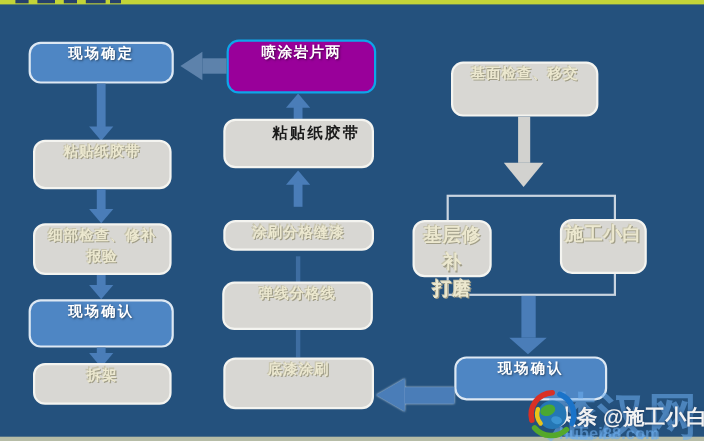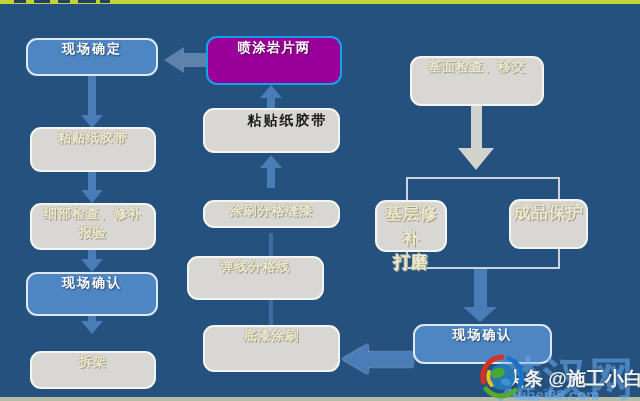--- a/index.html
+++ b/index.html
@@ -110,21 +110,21 @@
 
   <div class="box blue" style="left:26px;top:272px;width:132px;height:44px">
     <span>现场确认</span>
   </div>
 
   <div>
     <div class="shaft blue-fill" style="left:88px;top:316px;width:8px;height:6px"></div>
     <div class="tri" style="left:81px;top:321px;border-left:11px solid transparent;border-right:11px solid transparent;border-top:13px solid #4a7db8"></div>
   </div>
 
-  <div class="box gray" style="left:30px;top:351px;width:126px;height:38px">
+  <div class="box gray" style="left:30px;top:330px;width:126px;height:38px">
     <span>拆架</span>
   </div>
 
   <div class="box purple" style="left:206px;top:36px;width:136px;height:49px">
     <span>喷涂岩片两</span>
   </div>
 
   <div>
     <div class="tri" style="left:164px;top:47px;border-top:13px solid transparent;border-bottom:13px solid transparent;border-right:20px solid #5d82ab"></div>
     <div class="shaft steel-fill" style="left:184px;top:53px;width:22px;height:14px"></div>
@@ -143,21 +143,21 @@
     <div class="tri" style="left:260px;top:155px;border-left:11px solid transparent;border-right:11px solid transparent;border-bottom:13px solid #4a7db8"></div>
     <div class="shaft blue-fill" style="left:267px;top:167px;width:8px;height:21px"></div>
   </div>
 
   <div class="box gray" style="left:203px;top:200px;width:137px;height:28px">
     <span>涂刷分格缝漆</span>
   </div>
 
   <div class="conn" style="left:269px;top:233px;width:4px;height:24px"></div>
 
-  <div class="box gray" style="left:187px;top:256px;width:137px;height:44px">
+  <div class="box gray" style="left:202px;top:256px;width:137px;height:44px">
     <span>弹线分格线</span>
   </div>
 
   <div class="conn" style="left:269px;top:300px;width:4px;height:25px"></div>
 
   <div class="box gray" style="left:203px;top:325px;width:137px;height:47px">
     <span>底漆涂刷</span>
   </div>
 
   <div class="box gray" style="left:410px;top:56px;width:134px;height:50px">
@@ -170,21 +170,21 @@
   </div>
 
   <div class="bracket"></div>
 
   <div class="box gray small" style="left:375px;top:200px;width:72px;height:52px">
     <span>基层修补</span>
     <span>打磨</span>
   </div>
 
   <div class="box gray small" style="left:509px;top:199px;width:79px;height:50px">
-    <span>成品保护</span>
+    <span>施工小白</span>
   </div>
 
   <div>
     <div class="shaft blue-fill" style="left:474px;top:269px;width:13px;height:38px"></div>
     <div class="tri" style="left:463px;top:307px;border-left:17px solid transparent;border-right:17px solid transparent;border-top:15px solid #4a7db8"></div>
   </div>
 
   <div class="box blue" style="left:413px;top:324px;width:139px;height:40px">
     <span>现场确认</span>
   </div>

